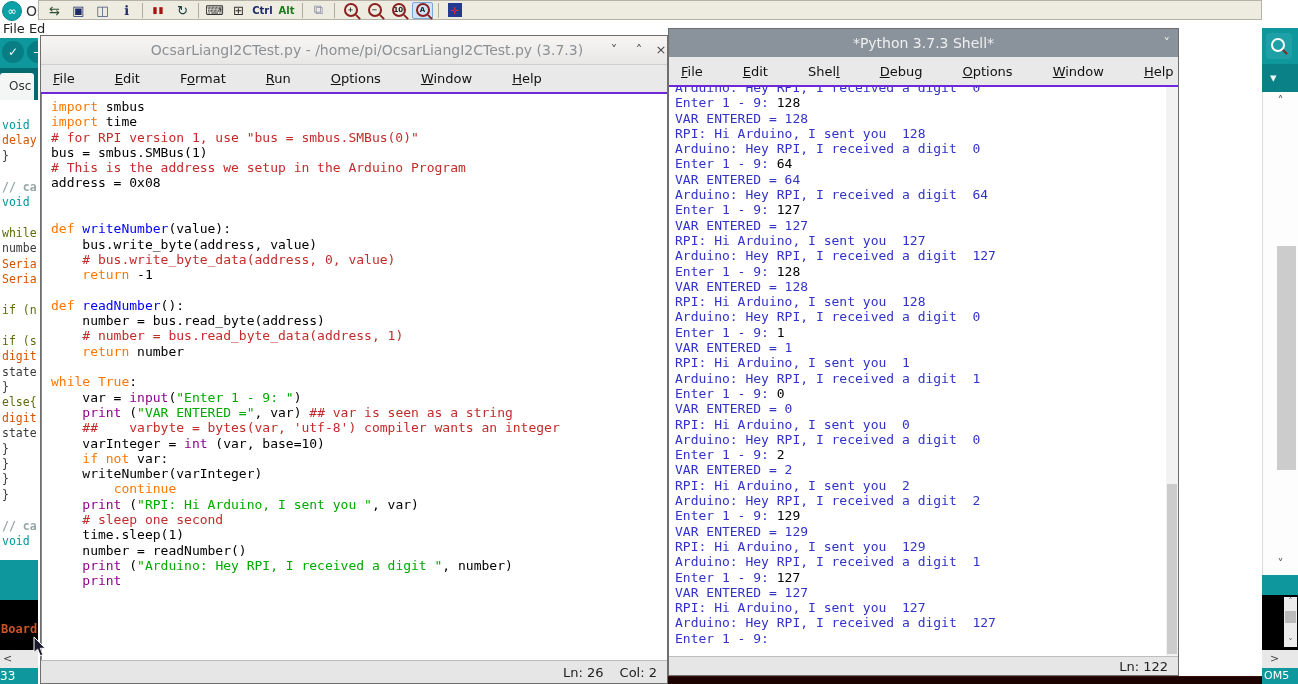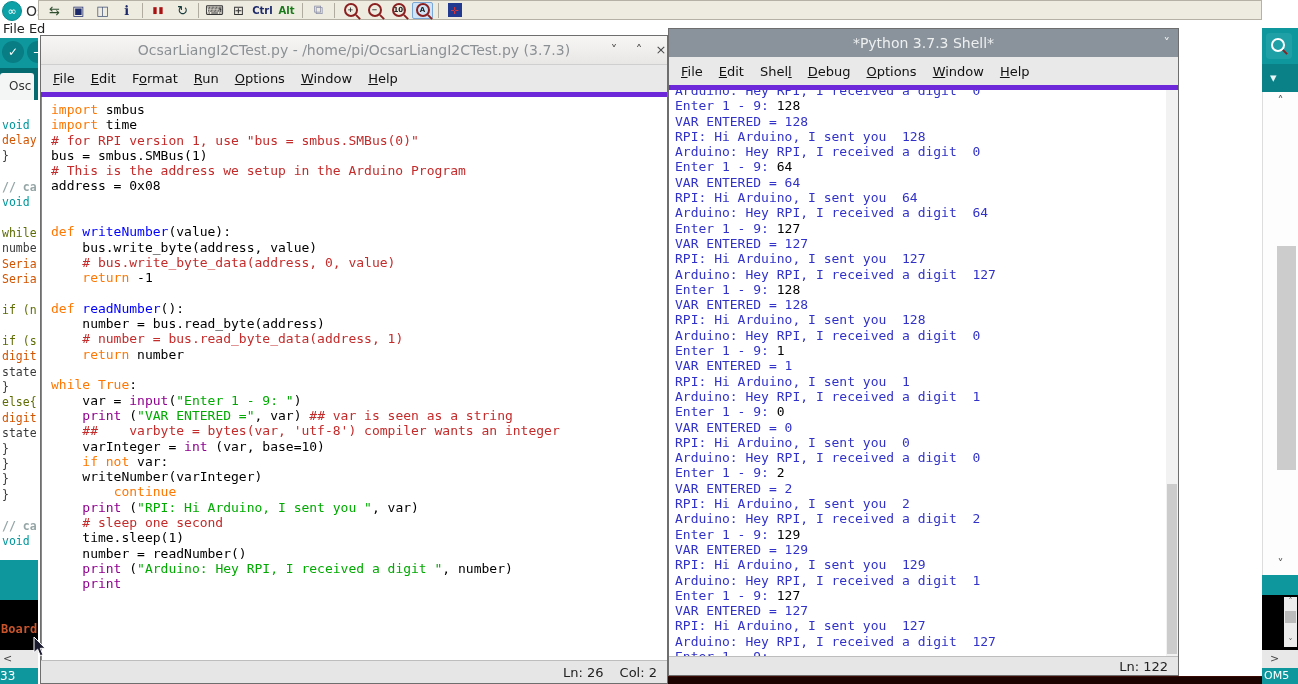--- a/index.html
+++ b/index.html
@@ -72,36 +72,36 @@
          line-height:10px;text-align:center;color:#222;font-weight:bold;overflow:hidden;}
   .mag::after{content:"";position:absolute;width:6px;height:2px;background:#8b2020;
               right:-5px;bottom:-3px;transform:rotate(45deg);}
   .ico-box{width:14px;height:14px;background:#223a8f;color:#d33;display:flex;align-items:center;
            justify-content:center;font-size:10px;}
   .ico-pause{font-size:9px;letter-spacing:1px;font-weight:bold;}
 
   
   .idle-win{background:#fff;border:1px solid #6e6e6e;box-sizing:border-box;
             display:flex;flex-direction:column;}
-  .menubar{height:27px;background:#e9e9e9;border-bottom:5px solid #6d28d9;display:flex;
-           align-items:center;padding-left:4px;font-size:13px;color:#111;flex:0 0 auto;}
+  .menubar{height:27px;background:#e9e9e9;border-bottom:2px solid #6d28d9;display:flex;
+           align-items:center;padding-left:4px;font-size:13px;color:#111;flex:0 0 auto;gap:24px;}
   .mi{padding:3px 8px;}
   .mi u{text-decoration:underline;}
   .textarea{flex:1 1 auto;background:#fff;overflow:hidden;position:relative;}
   .statusbar{flex:0 0 auto;background:#e6e6e6;border-top:1px solid #bdbdbd;color:#222;
              font-size:13px;display:flex;justify-content:flex-end;gap:16px;
              align-items:center;padding:0 10px;}
   .cl{white-space:pre;font-size:13px;line-height:15.3px;}
 
   
   #win-editor{left:40px;top:35px;width:628px;height:649px;}
   #editor-titlebar{height:28px;background:linear-gradient(#f7f6f5,#e9e7e6);
                    border-bottom:1px solid #cfcfcf;position:relative;flex:0 0 auto;}
   #editor-title{width:100%;text-align:center;font-size:14px;color:#8b9094;line-height:28px;
-                white-space:nowrap;overflow:hidden;}
+                white-space:nowrap;overflow:hidden;padding-left:13px;}
   .tb-btn{position:absolute;top:0;height:28px;line-height:28px;color:#4a4a4a;font-size:13px;
           width:20px;text-align:center;}
   #editor-text{padding:5px 0 0 9px;border-left:1px solid #8a8a8a;}
   .tk-kw{color:#ff7700;} .tk-bi{color:#900090;} .tk-df{color:#0000ff;}
   .tk-st{color:#00aa00;} .tk-cm{color:#c42b2b;} .tk-tx{color:#000;}
   #editor-status{height:22px;}
 
   
   #win-shell{left:668px;top:28px;width:511px;height:648px;}
   #shell-titlebar{height:28px;background:#8a939c;position:relative;flex:0 0 auto;}
@@ -304,21 +304,20 @@
       <span class="mi"><u>H</u>elp</span>
     </div>
   <div class="textarea mono" id="shell-text">
     <div class="cl first"><span class="sh-out">Arduino: Hey RPI, I received a digit  0</span></div>
       <div class="cl"><span class="sh-out">Enter 1 - 9: </span><span class="sh-in">128</span></div>
       <div class="cl"><span class="sh-out">VAR ENTERED = 128</span></div>
       <div class="cl"><span class="sh-out">RPI: Hi Arduino, I sent you  128</span></div>
       <div class="cl"><span class="sh-out">Arduino: Hey RPI, I received a digit  0</span></div>
       <div class="cl"><span class="sh-out">Enter 1 - 9: </span><span class="sh-in">64</span></div>
       <div class="cl"><span class="sh-out">VAR ENTERED = 64</span></div>
-      <div class="cl"><span class="sh-out">RPI: Hi Arduino, I sent you  64</span></div>
       <div class="cl"><span class="sh-out">Arduino: Hey RPI, I received a digit  64</span></div>
       <div class="cl"><span class="sh-out">Enter 1 - 9: </span><span class="sh-in">127</span></div>
       <div class="cl"><span class="sh-out">VAR ENTERED = 127</span></div>
       <div class="cl"><span class="sh-out">RPI: Hi Arduino, I sent you  127</span></div>
       <div class="cl"><span class="sh-out">Arduino: Hey RPI, I received a digit  127</span></div>
       <div class="cl"><span class="sh-out">Enter 1 - 9: </span><span class="sh-in">128</span></div>
       <div class="cl"><span class="sh-out">VAR ENTERED = 128</span></div>
       <div class="cl"><span class="sh-out">RPI: Hi Arduino, I sent you  128</span></div>
       <div class="cl"><span class="sh-out">Arduino: Hey RPI, I received a digit  0</span></div>
       <div class="cl"><span class="sh-out">Enter 1 - 9: </span><span class="sh-in">1</span></div>

